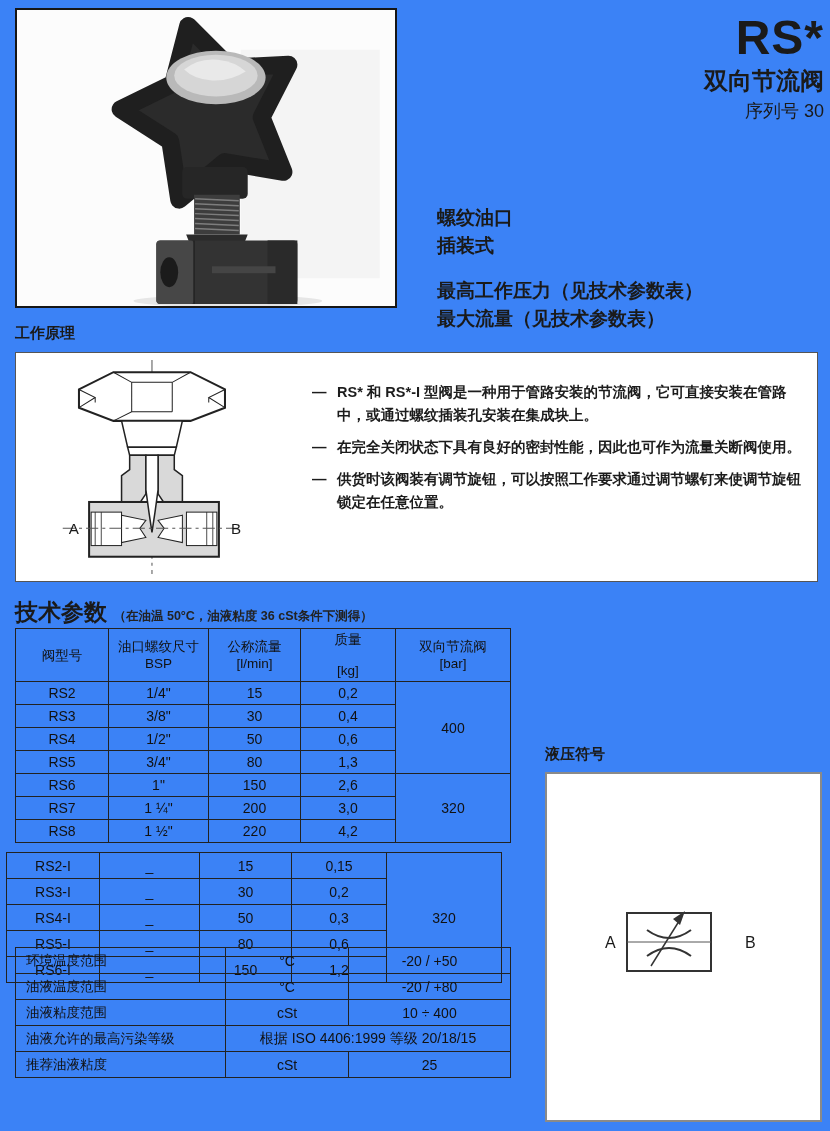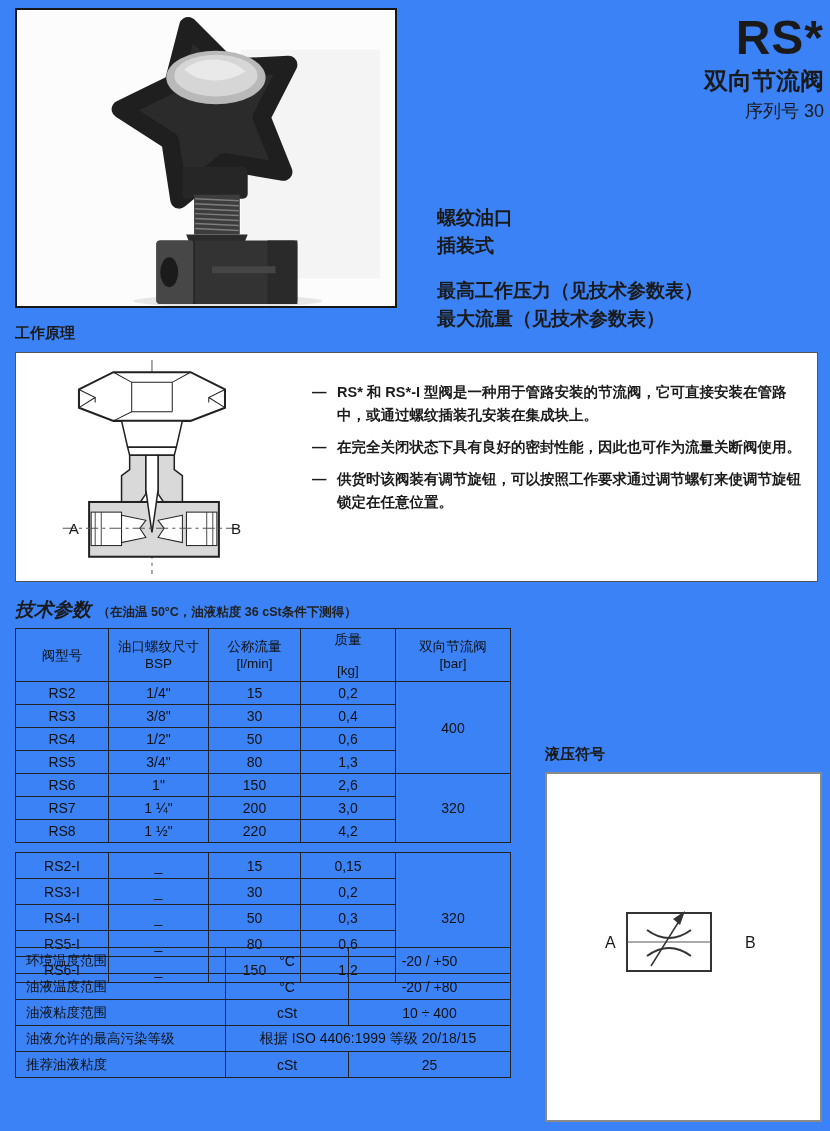--- a/index.html
+++ b/index.html
@@ -15,36 +15,36 @@
   .title-block{position:absolute;right:6px;top:14px;text-align:right;}
   .model-code{font-size:48px;font-weight:bold;line-height:1;letter-spacing:1px;}
   .subtitle{font-size:24px;font-weight:bold;margin-top:3px;font-family:Liberation Serif, serif;}
   .series{font-size:18px;font-weight:normal;margin-top:2px;}
   
   .features{position:absolute;left:437px;top:204px;font-weight:bold;font-size:19px;line-height:28px;}
   .features .gap{height:17px;}
   
   .sec-h{position:absolute;font-weight:bold;font-size:15px;}
   .tech-h{position:absolute;left:15px;top:597px;}
-  .tech-h .big{font-weight:bold;font-size:19px;font-style:italic;}
+  .tech-h .big{font-weight:bold;font-size:23px;}
   .tech-h .note{font-size:12.5px;font-weight:bold;color:#222;margin-left:2px;}
   
   .wp-box{position:absolute;left:15px;top:352px;width:803px;height:230px;
     border:1.5px solid #555;box-sizing:border-box;background:#fff;}
   .wp-drawing{position:absolute;left:13px;top:5px;width:250px;height:218px;}
   .wp-bullets{position:absolute;left:296px;top:28px;width:500px;}
   .bullet{position:relative;padding-left:25px;font-size:14.5px;line-height:23px;
     margin-bottom:9px;font-weight:bold;color:#1c1c1c;}
   .bullet::before{content:"—";position:absolute;left:0;top:0;}
   
   table{border-collapse:collapse;table-layout:fixed;}
   td{border:1.5px solid #222;text-align:center;vertical-align:middle;
      font-size:14px;padding:0;color:#111;}
   .t1{position:absolute;left:15px;top:628px;width:495px;}
-  .t2{position:absolute;left:15px;top:852px;width:495px;}
+  .t2{position:absolute;left:6px;top:852px;width:495px;}
   .t3{position:absolute;left:15px;top:947px;width:495px;}
   .t1 .hdr td{font-size:13.5px;height:52px;line-height:17px;}
   .t1 tr{height:23px;}
   .t2 tr{height:26px;}
   .t3 tr{height:26px;}
   .t3 .lbl{text-align:left;padding-left:10px;font-size:13.5px;}
   .kg-line{margin-top:14px;}
   
   .sym-h{left:545px;top:745px;}
   .sym-box{position:absolute;left:545px;top:772px;width:277px;height:350px;

